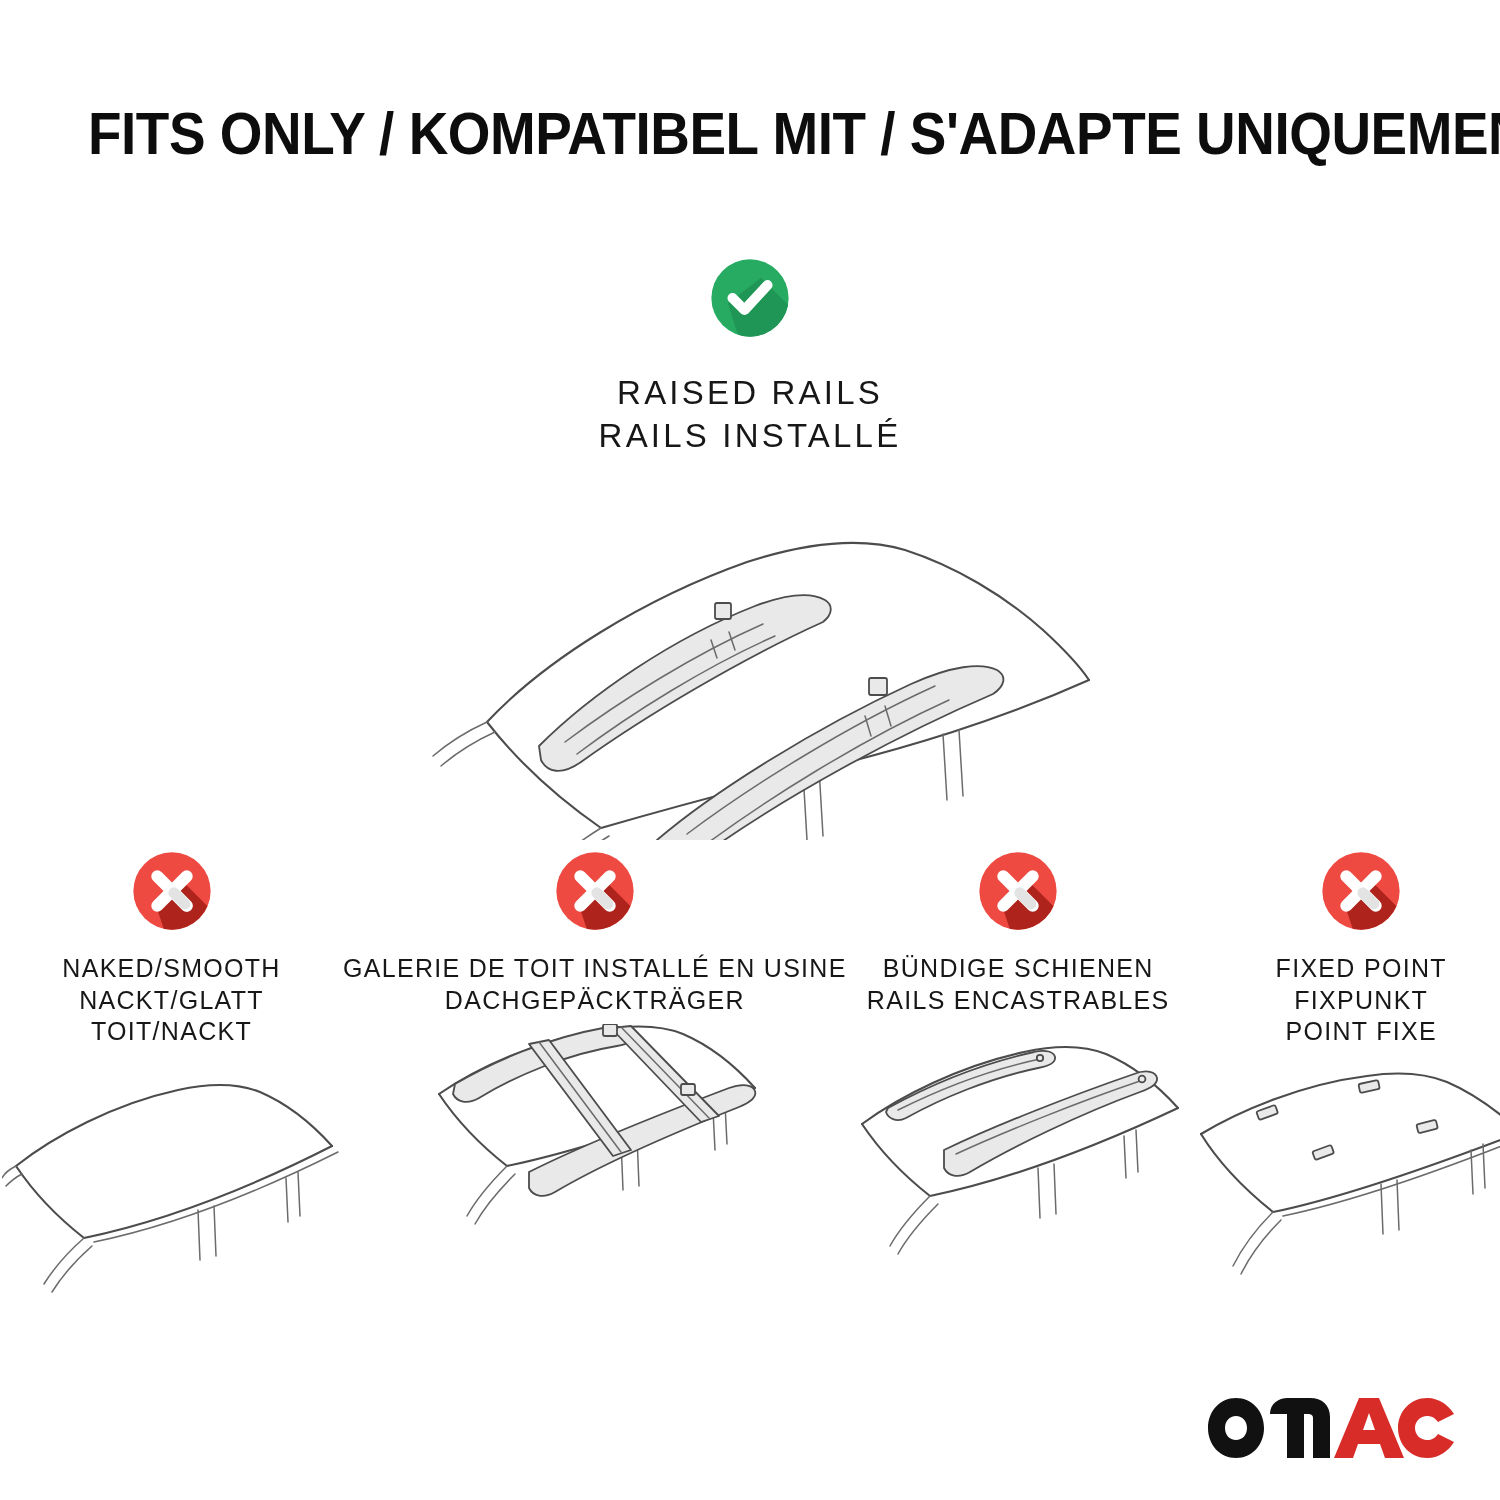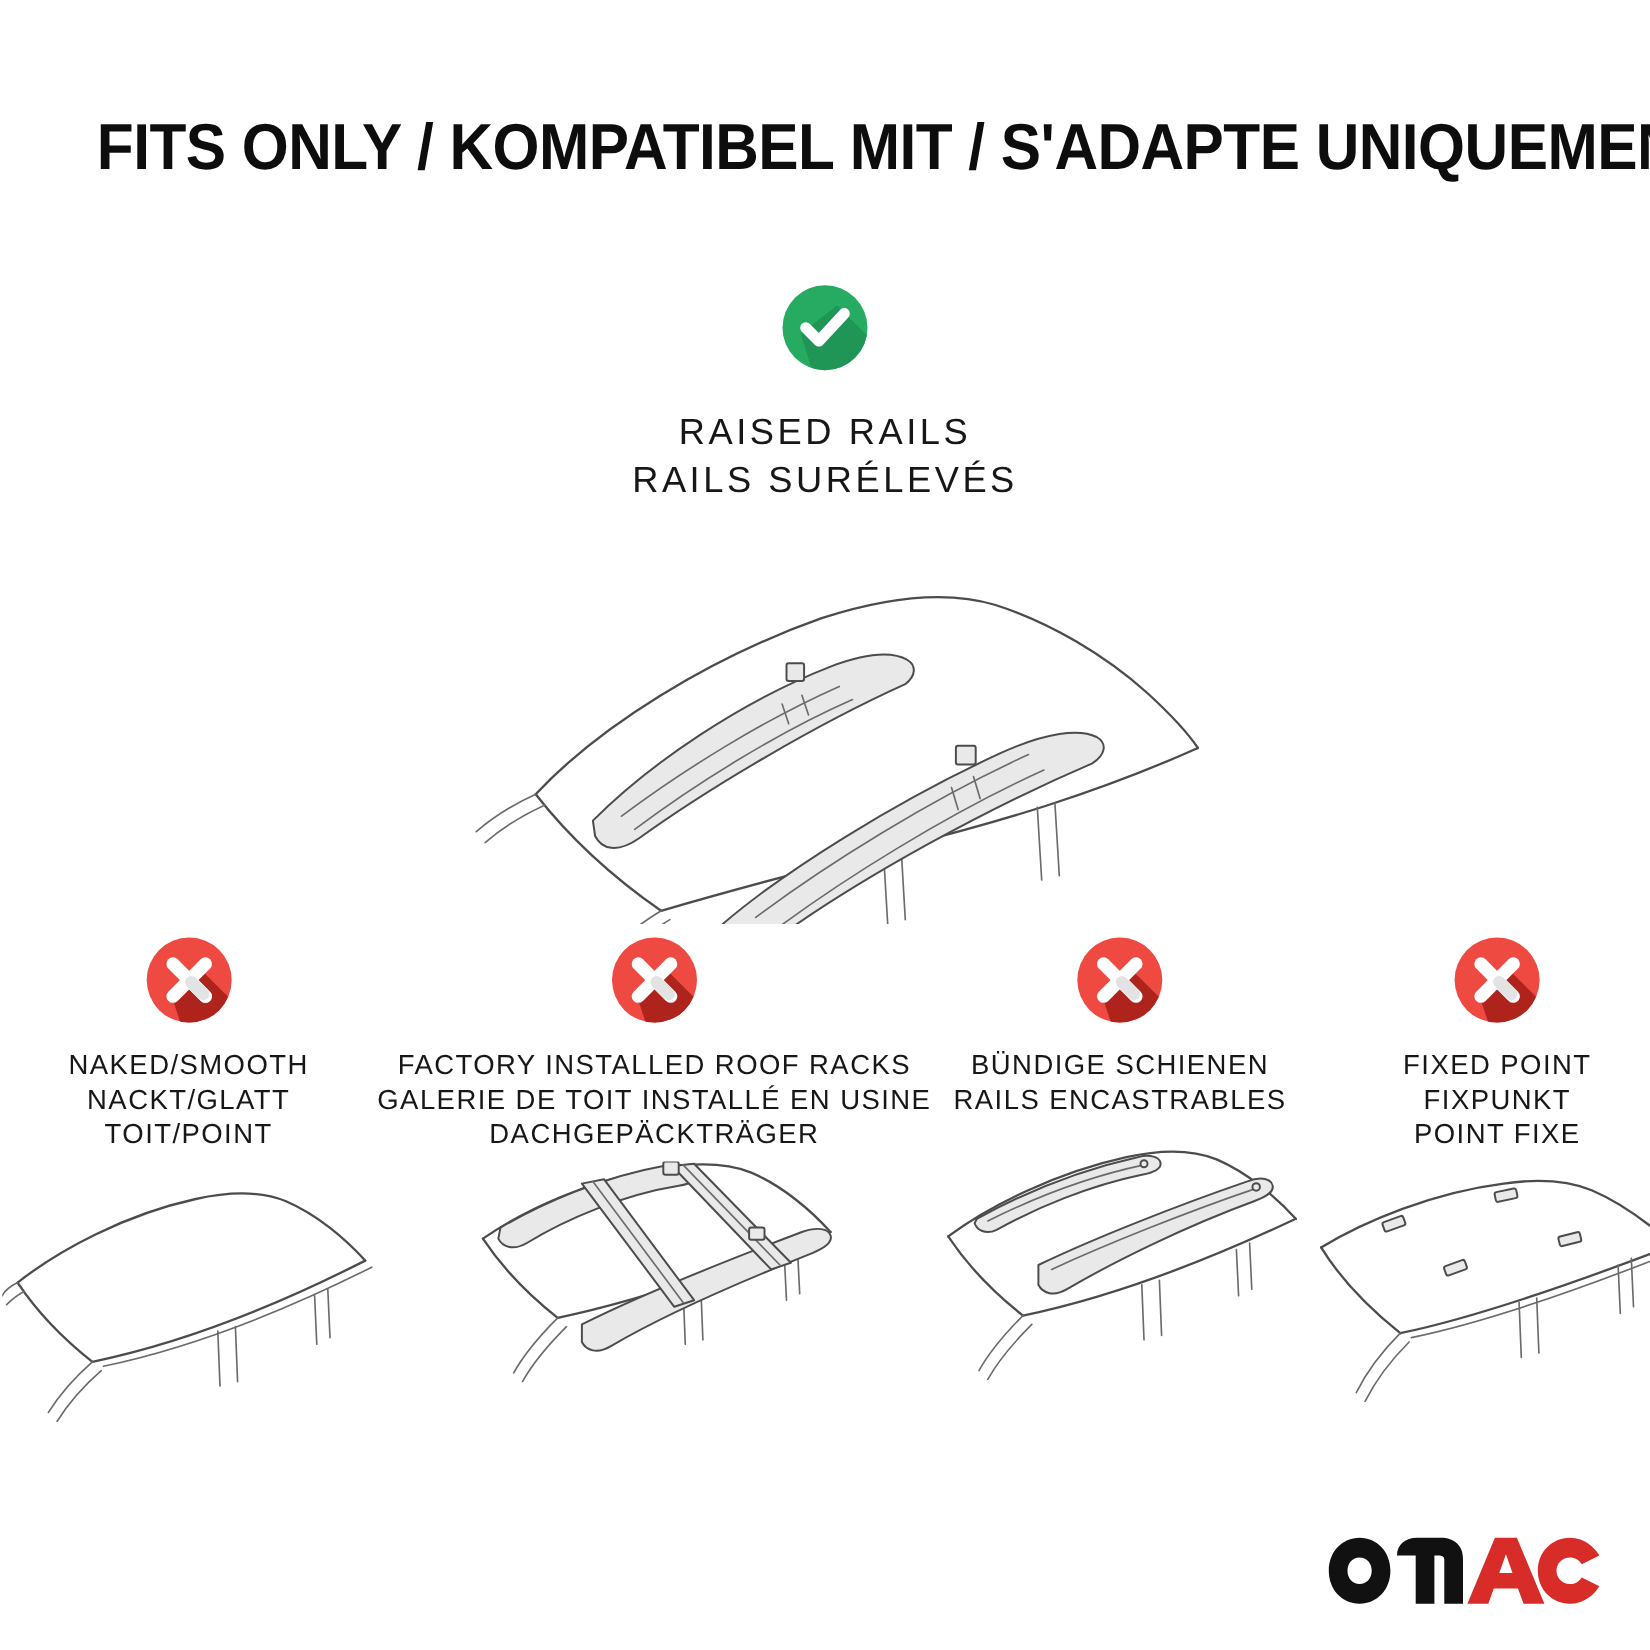--- a/index.html
+++ b/index.html
@@ -152,21 +152,21 @@
       <circle cx="50" cy="50" r="42" fill="#27ab63"></circle>
       <g clip-path="url(#clipGreen)">
         <path d="M62,28 L100,66 L100,100 L40,100 L26,56 Z" fill="#1f9355" opacity="0.95"></path>
       </g>
       <path d="M31,50 L44,63 L69,36" fill="none" stroke="#ffffff" stroke-width="11" stroke-linecap="round" stroke-linejoin="round"></path>
     </svg>
   </div>
 
   <div class="primary-label">
     <div>RAISED RAILS</div>
-    <div>RAILS SURÉLEVÉS</div>
+    <div>RAILS INSTALLÉ</div>
   </div>
 
   <div class="primary-art">
     <svg viewBox="0 0 720 330" aria-hidden="true">
 
       <path class="art-stroke" d="M92,212 C150,150 250,88 352,52 C420,30 470,28 510,40 C560,56 610,86 648,120 C672,142 686,158 694,170"></path>
       <path class="art-stroke" d="M92,212 C120,248 160,286 206,318"></path>
       <path class="art-stroke" d="M206,318 C268,300 350,278 430,258"></path>
       <path class="art-stroke" d="M430,258 C510,238 600,212 694,170"></path>
 
@@ -217,21 +217,21 @@
           <path d="M52,52 L66,66" stroke="#d9d9d9" stroke-width="13" stroke-linecap="round"></path>
         </g>
         <path d="M34,34 L66,66" stroke="#ffffff" stroke-width="13" stroke-linecap="round"></path>
         <path d="M66,34 L34,66" stroke="#ffffff" stroke-width="13" stroke-linecap="round"></path>
         <path d="M52,52 L64,64" stroke="#e3e3e3" stroke-width="12" stroke-linecap="round"></path>
       </svg>
     </div>
     <div class="col-label">
       <div>NAKED/SMOOTH</div>
       <div>NACKT/GLATT</div>
-      <div>TOIT/POINT</div>
+      <div>TOIT/NACKT</div>
     </div>
     <div class="col-art">
       <svg viewBox="0 0 340 235" aria-hidden="true">
         <path class="art-stroke" d="M14,96 C52,66 112,34 176,20 C212,12 238,14 258,22 C286,34 312,56 330,76"></path>
         <path class="art-stroke" d="M14,96 C30,120 54,146 82,168"></path>
         <path class="art-stroke" d="M82,168 C140,156 224,130 330,76"></path>
         <path class="art-stroke-thin" d="M14,96 C6,100 2,104 0,108"></path>
         <path class="art-stroke-thin" d="M20,104 C12,108 8,112 4,116"></path>
         <path class="art-stroke-thin" d="M82,168 C66,182 52,198 42,214"></path>
         <path class="art-stroke-thin" d="M90,176 C74,190 60,206 50,222"></path>
@@ -255,21 +255,20 @@
         <circle cx="50" cy="50" r="42" fill="#ef4a42"></circle>
         <g clip-path="url(#clipRed2)">
           <path d="M58,36 L100,78 L100,100 L44,100 L34,70 Z" fill="#a82119" opacity="0.92"></path>
         </g>
         <path d="M34,34 L66,66" stroke="#ffffff" stroke-width="13" stroke-linecap="round"></path>
         <path d="M66,34 L34,66" stroke="#ffffff" stroke-width="13" stroke-linecap="round"></path>
         <path d="M52,52 L64,64" stroke="#e3e3e3" stroke-width="12" stroke-linecap="round"></path>
       </svg>
     </div>
     <div class="col-label">
-      <div>FACTORY INSTALLED ROOF RACKS</div>
       <div>GALERIE DE TOIT INSTALLÉ EN USINE</div>
       <div>DACHGEPÄCKTRÄGER</div>
     </div>
     <div class="col-art">
       <svg viewBox="0 0 340 235" aria-hidden="true">
         <path class="art-stroke" d="M14,70 C52,44 112,16 176,6 C212,0 238,2 258,10 C286,22 312,44 330,64"></path>
         <path class="art-stroke" d="M14,70 C30,94 54,120 82,142"></path>
         <path class="art-stroke" d="M82,142 C140,130 224,104 330,64"></path>
         <path class="art-stroke-thin" d="M82,142 C66,158 52,174 42,192"></path>
         <path class="art-stroke-thin" d="M90,150 C74,166 60,182 50,200"></path>

